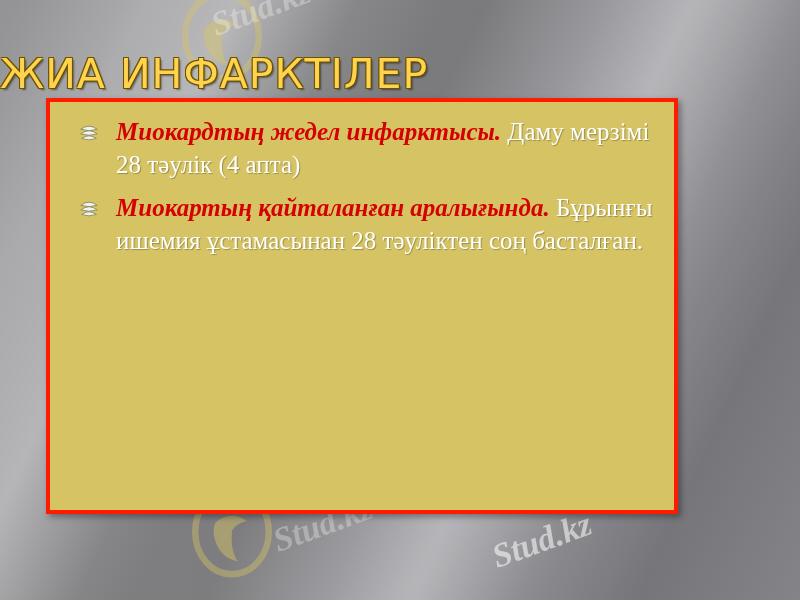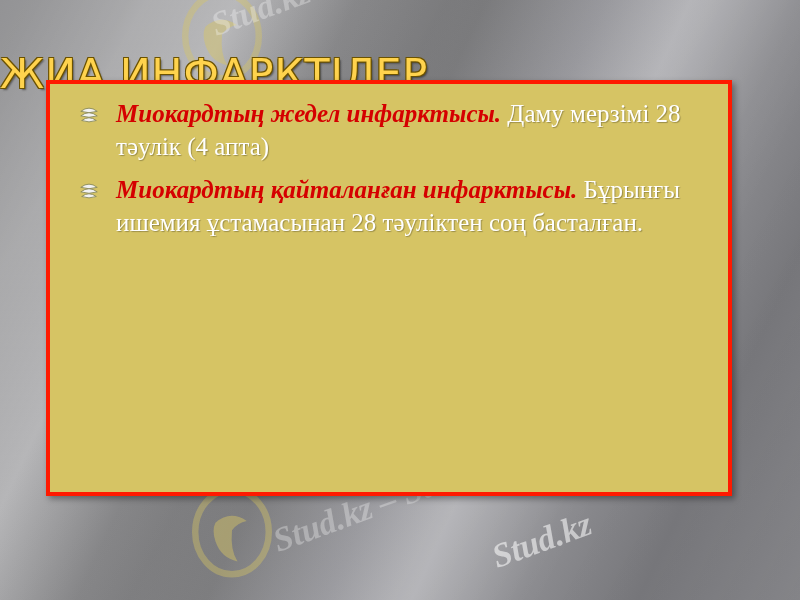--- a/index.html
+++ b/index.html
@@ -101,22 +101,22 @@
       -1px  1px 0 #6b5200,
        1px  1px 0 #6b5200,
        2px  2px 2px rgba(0,0,0,0.45);
     white-space: nowrap;
   }
 
   
   .content-box {
     position: absolute;
     left: 46px;
-    top: 80px;
-    width: 686px;
+    top: 98px;
+    width: 632px;
     height: 416px;
     background: #d6c464;
     border: 4px solid #ff1a00;
     box-sizing: border-box;
     box-shadow: 3px 3px 6px rgba(0,0,0,0.35);
   }
 
   .bullets {
     margin: 0;
     padding: 14px 18px 0 14px;
@@ -187,20 +187,20 @@
         </svg>
         <span class="em">Миокардтың жедел инфарктысы.</span><span> Даму мерзімі 28 тәулік  (4 апта)</span>
       </li>
 
       <li class="bullet">
         <svg class="bullet-marker" viewBox="0 0 24 24">
           <path d="M3 8 q9 -7 18 0 q-9 3 -18 0 z" fill="#f2f2f2" stroke="#8a8a5a" stroke-width="1"></path>
           <path d="M3 13 q9 -7 18 0 q-9 3 -18 0 z" fill="#f2f2f2" stroke="#8a8a5a" stroke-width="1"></path>
           <path d="M4 18 q8 -6 16 0 q-8 3 -16 0 z" fill="#f2f2f2" stroke="#8a8a5a" stroke-width="1"></path>
         </svg>
-        <span class="em">Миокардтың қайталанған инфарктысы.</span><span> Бұрынғы ишемия ұстамасынан 28 тәуліктен соң басталған.</span>
+        <span class="em">Миокартың қайталанған аралығында.</span><span> Бұрынғы ишемия ұстамасынан 28 тәуліктен соң басталған.</span>
       </li>
 
 
     </ul>
   </div>
 
 </div>
 
 </body></html>

